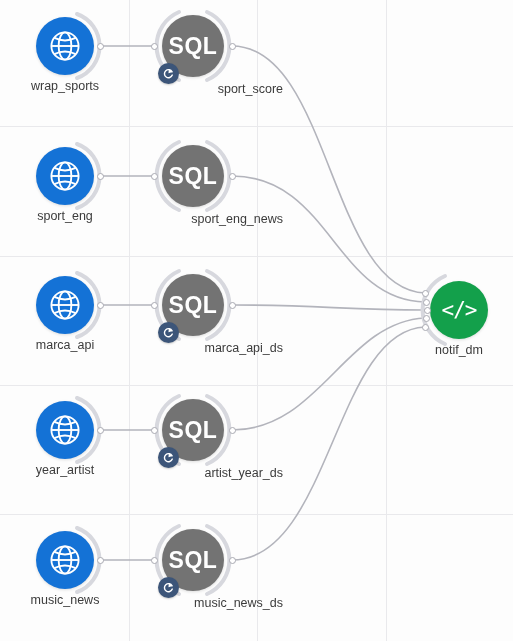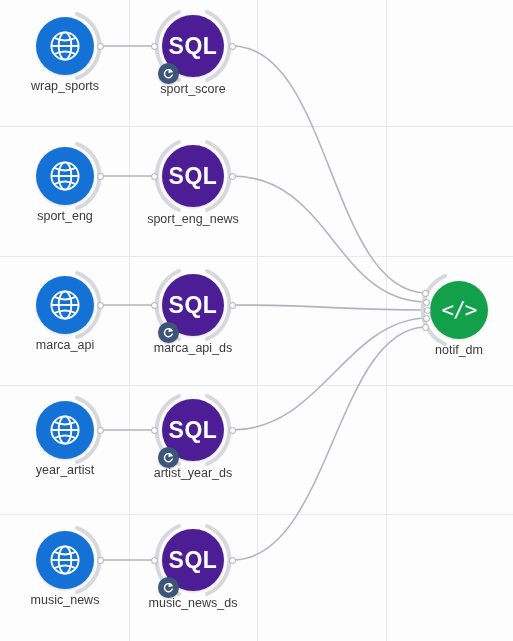--- a/index.html
+++ b/index.html
@@ -31,21 +31,21 @@
     border-radius:50%;
     display:flex;align-items:center;justify-content:center;
     box-shadow:0 1px 3px rgba(0,0,0,0.13);
   }
   .src .node-circle{
     width:58px;height:58px;left:-29px;top:-29px;
     background:#1472d6;
   }
   .sql .node-circle{
     width:62px;height:62px;left:-31px;top:-31px;
-    background:#4c1d95;
+    background:#737373;
   }
   .code .node-circle{
     width:58px;height:58px;left:-29px;top:-29px;
     background:#13a04b;
   }
   .sql-text{
     color:#ffffff;
     font-size:23px;
     font-weight:bold;
     letter-spacing:0.5px;
@@ -67,21 +67,21 @@
   .node-label{
     position:absolute;
     left:-90px;width:180px;
     text-align:center;
     font-size:12.5px;
     color:#3b3b3b;
     white-space:nowrap;
     user-select:none;
   }
   .src .node-label{top:33px;}
-  .sql .node-label{top:36px;}
+  .sql .node-label{top:36px;text-align:right;}
   .code .node-label{top:33px;}
 
   
   .arc{position:absolute;pointer-events:none;}
 
   
   .badge{
     position:absolute;
     width:21px;height:21px;
     left:-35px;top:17px;

